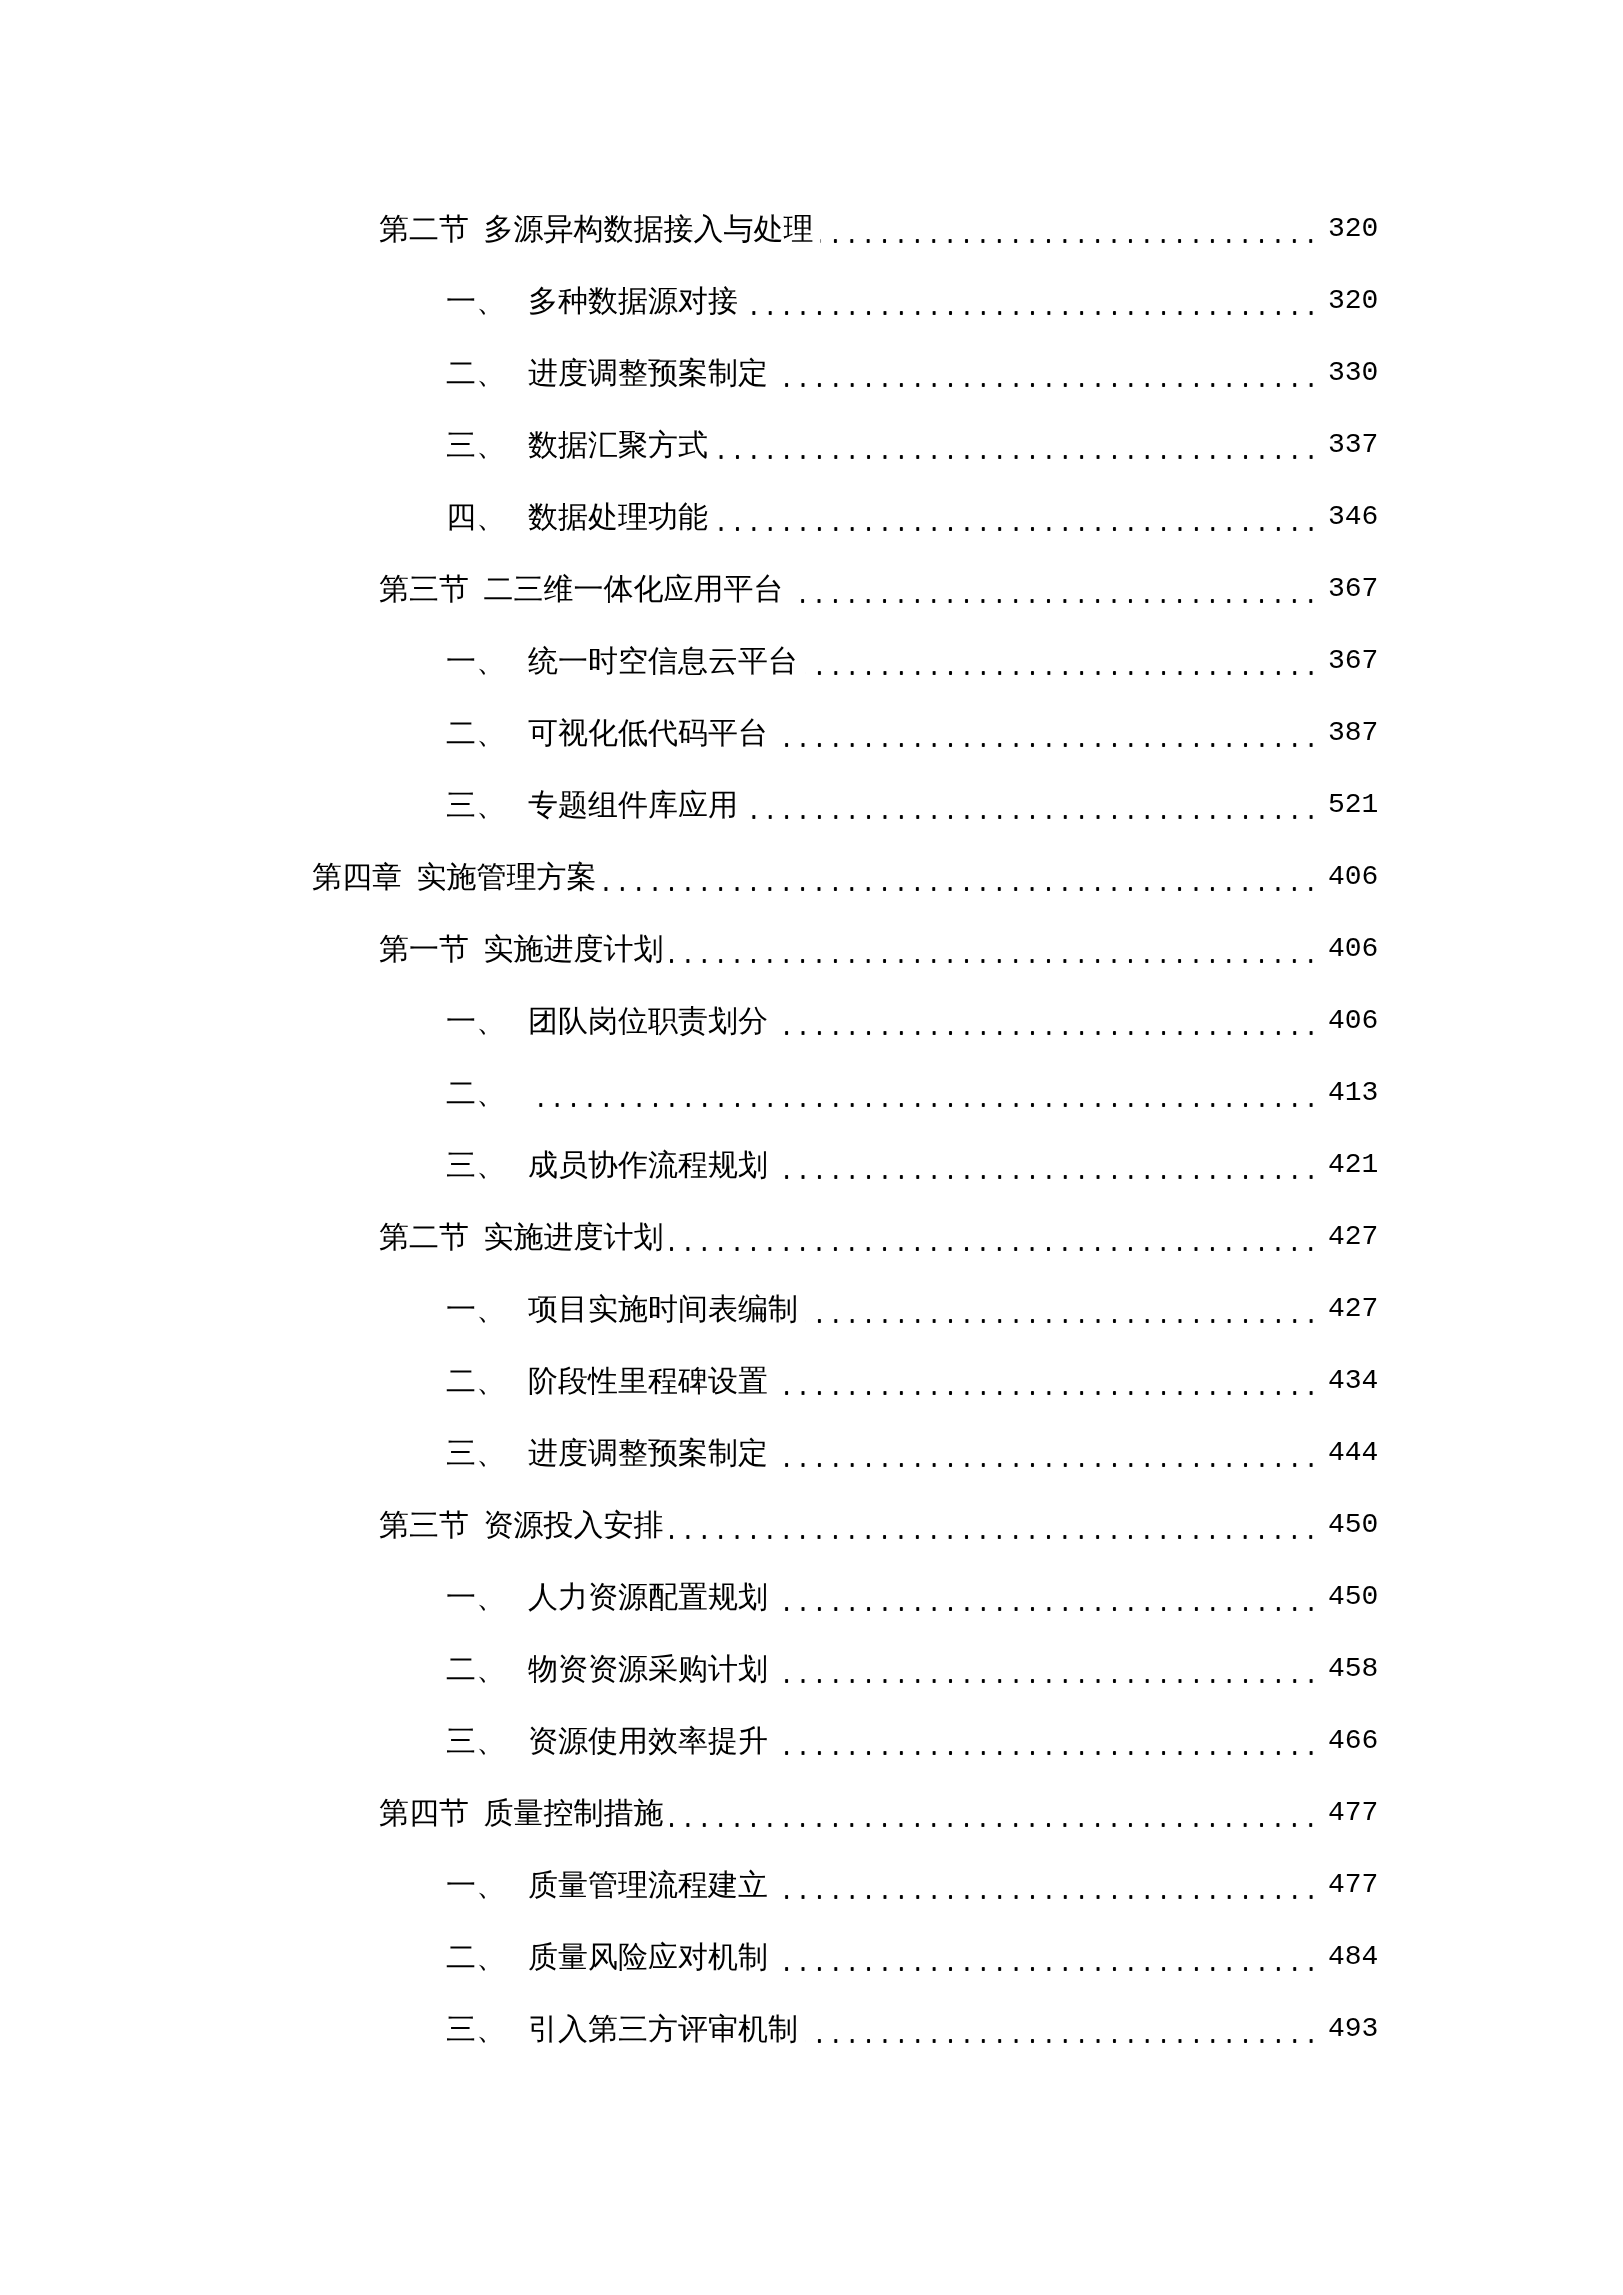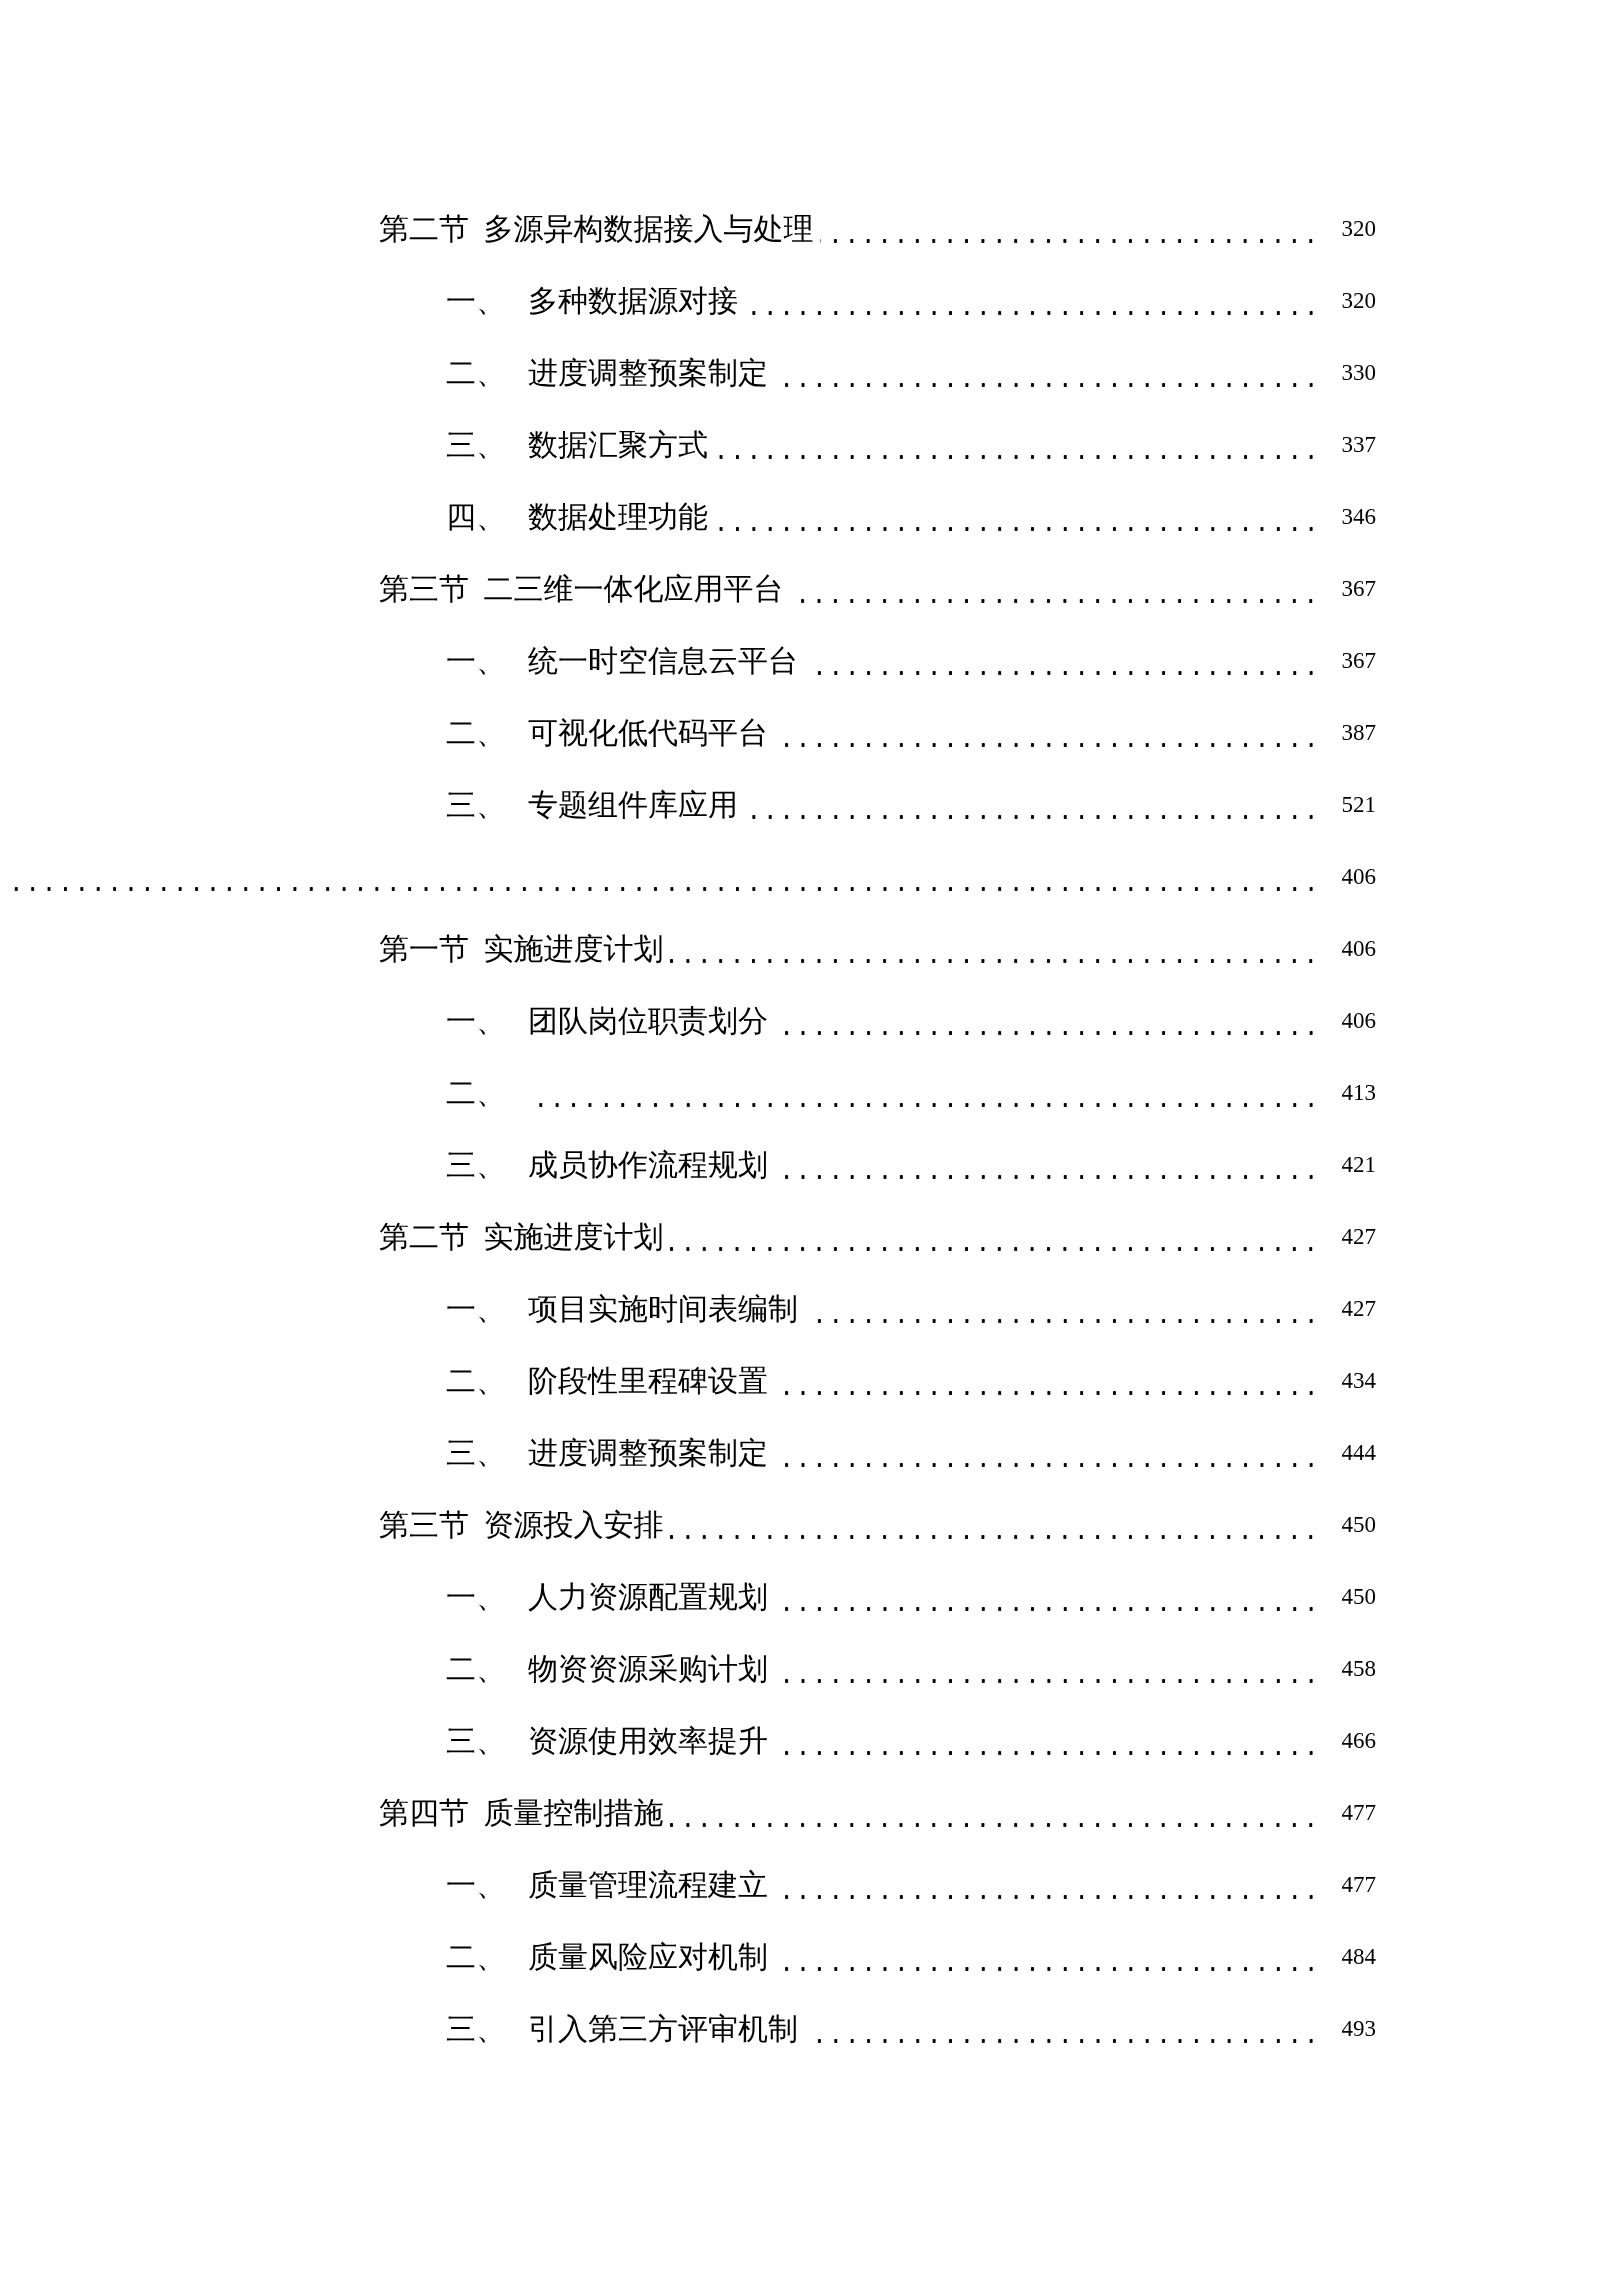--- a/index.html
+++ b/index.html
@@ -11,22 +11,22 @@
   .row.level-0 .left { margin-left: 312px; }
   .row.level-1 .left { margin-left: 379px; }
   .row.level-2 .left { margin-left: 446px; }
   .prefix { display: inline-block; }
   .level-2 .prefix { width: 82px; }
   .level-0 .prefix, .level-1 .prefix { margin-right: 14.4px; }
   .leader { flex: 1; height: 72px; margin: 0 9.2px 0 6.5px; position: relative; }
   .leader::after { content: ""; position: absolute; left: 0; right: 0; top: 46px; height: 3.9px;
     background-image: radial-gradient(circle, #000 1.7px, transparent 2px);
     background-size: 16.4px 3.9px; background-repeat: repeat-x; background-position: right center; }
-  .page { width: 48px; margin-right: 247px; text-align: right; font-size: 23px;
-          font-family: Liberation Serif, serif; line-height: 72px; }
+  .page { width: 48px; margin-right: 247px; text-align: right; font-size: 28px;
+          font-family: Liberation Mono, monospace; line-height: 72px; }
 </style>
 </head>
 <body>
 
 <div class="toc">
   <div class="row level-1">
       <div class="left">
         <span class="prefix">第二节</span>
         <span>多源异构数据接入与处理</span>
       </div>
@@ -91,20 +91,24 @@
     </div>
   <div class="row level-2">
       <div class="left">
         <span class="prefix">三、</span>
         <span>专题组件库应用</span>
       </div>
       <div class="leader"></div>
       <span class="page">521</span>
     </div>
   <div class="row level-0">
+      <div class="left">
+        <span class="prefix">第四章</span>
+        <span>实施管理方案</span>
+      </div>
       <div class="leader"></div>
       <span class="page">406</span>
     </div>
   <div class="row level-1">
       <div class="left">
         <span class="prefix">第一节</span>
         <span>实施进度计划</span>
       </div>
       <div class="leader"></div>
       <span class="page">406</span>

